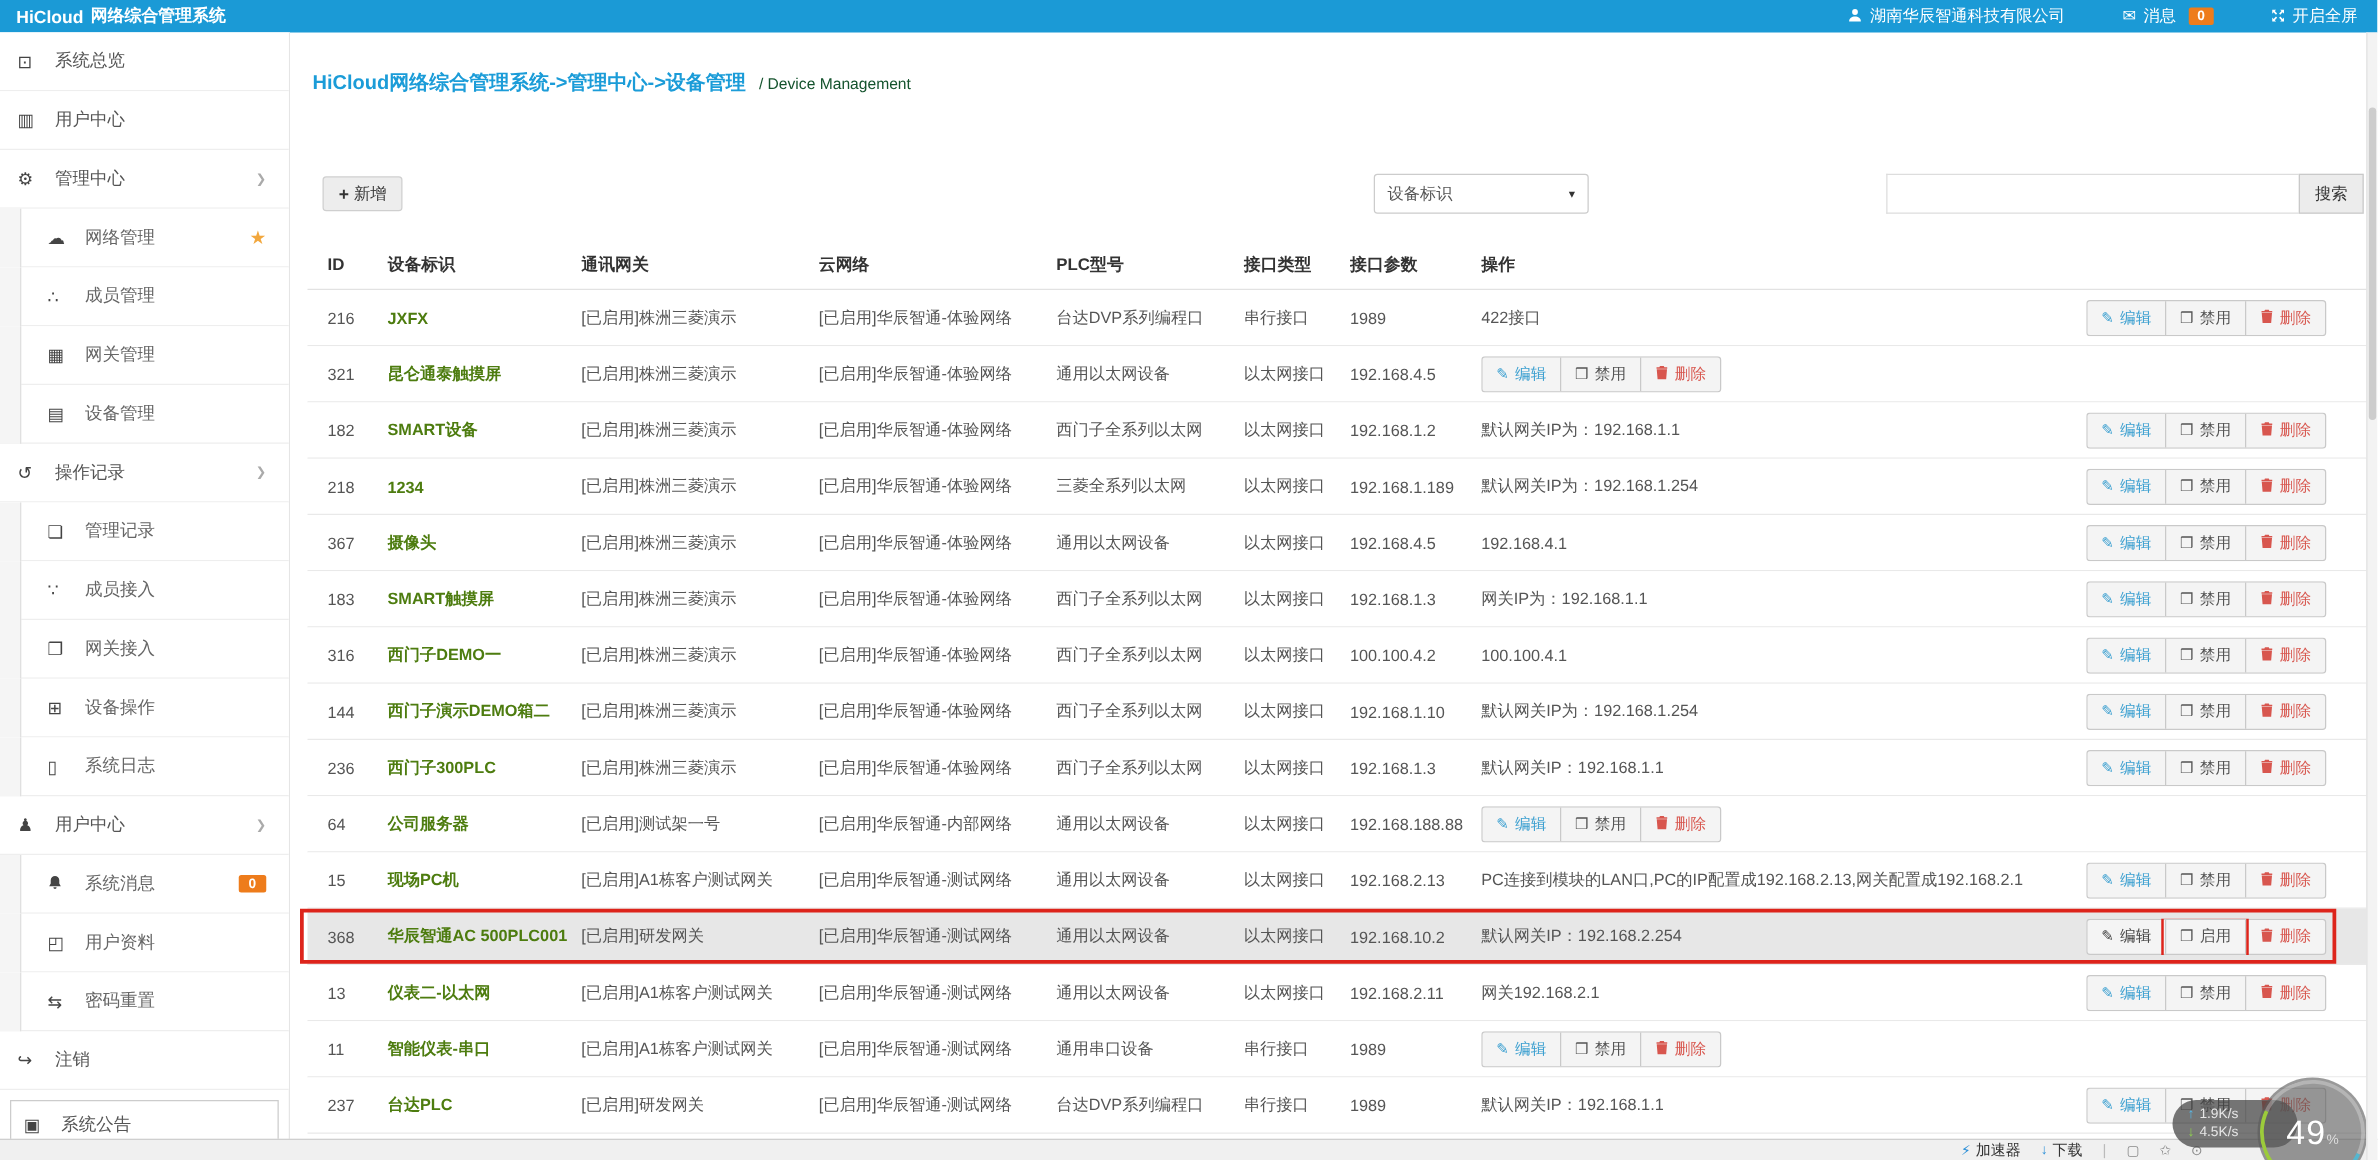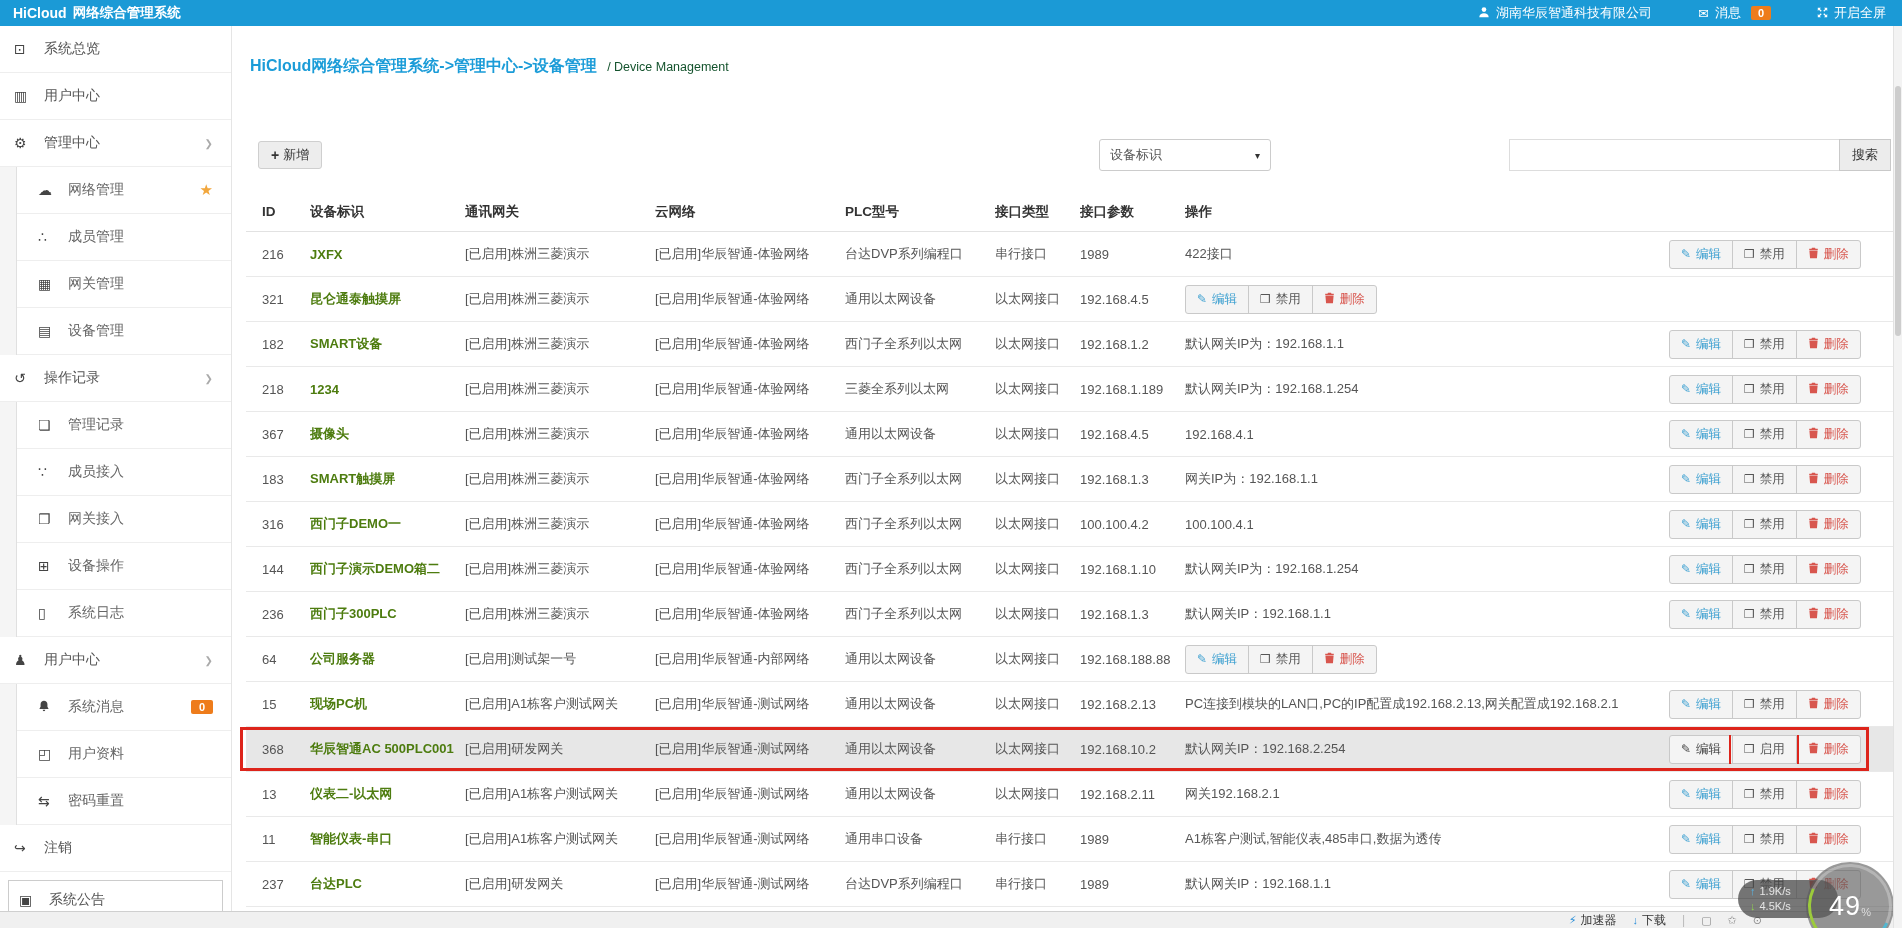--- a/index.html
+++ b/index.html
@@ -629,21 +629,20 @@
             </div></div>
         </div>
         <div class="trow">
           <div class="cell">11</div>
           <div class="cell"><a class="devlink">智能仪表-串口</a></div>
           <div class="cell">[已启用]A1栋客户测试网关</div>
           <div class="cell">[已启用]华辰智通-测试网络</div>
           <div class="cell">通用串口设备</div>
           <div class="cell">串行接口</div>
           <div class="cell">1989</div>
-          <div class="cell">A1栋客户测试,智能仪表,485串口,数据为透传</div>
           <div class="cell"><div class="agroup">
               <button class="abtn a-edit">
                 <span class="aicon">✎</span>
                 <span>编辑</span>
               </button>
               <button class="abtn a-toggle">
                 <span class="aicon">❒</span>
                 <span>禁用</span>
               </button>
               <button class="abtn a-del">

